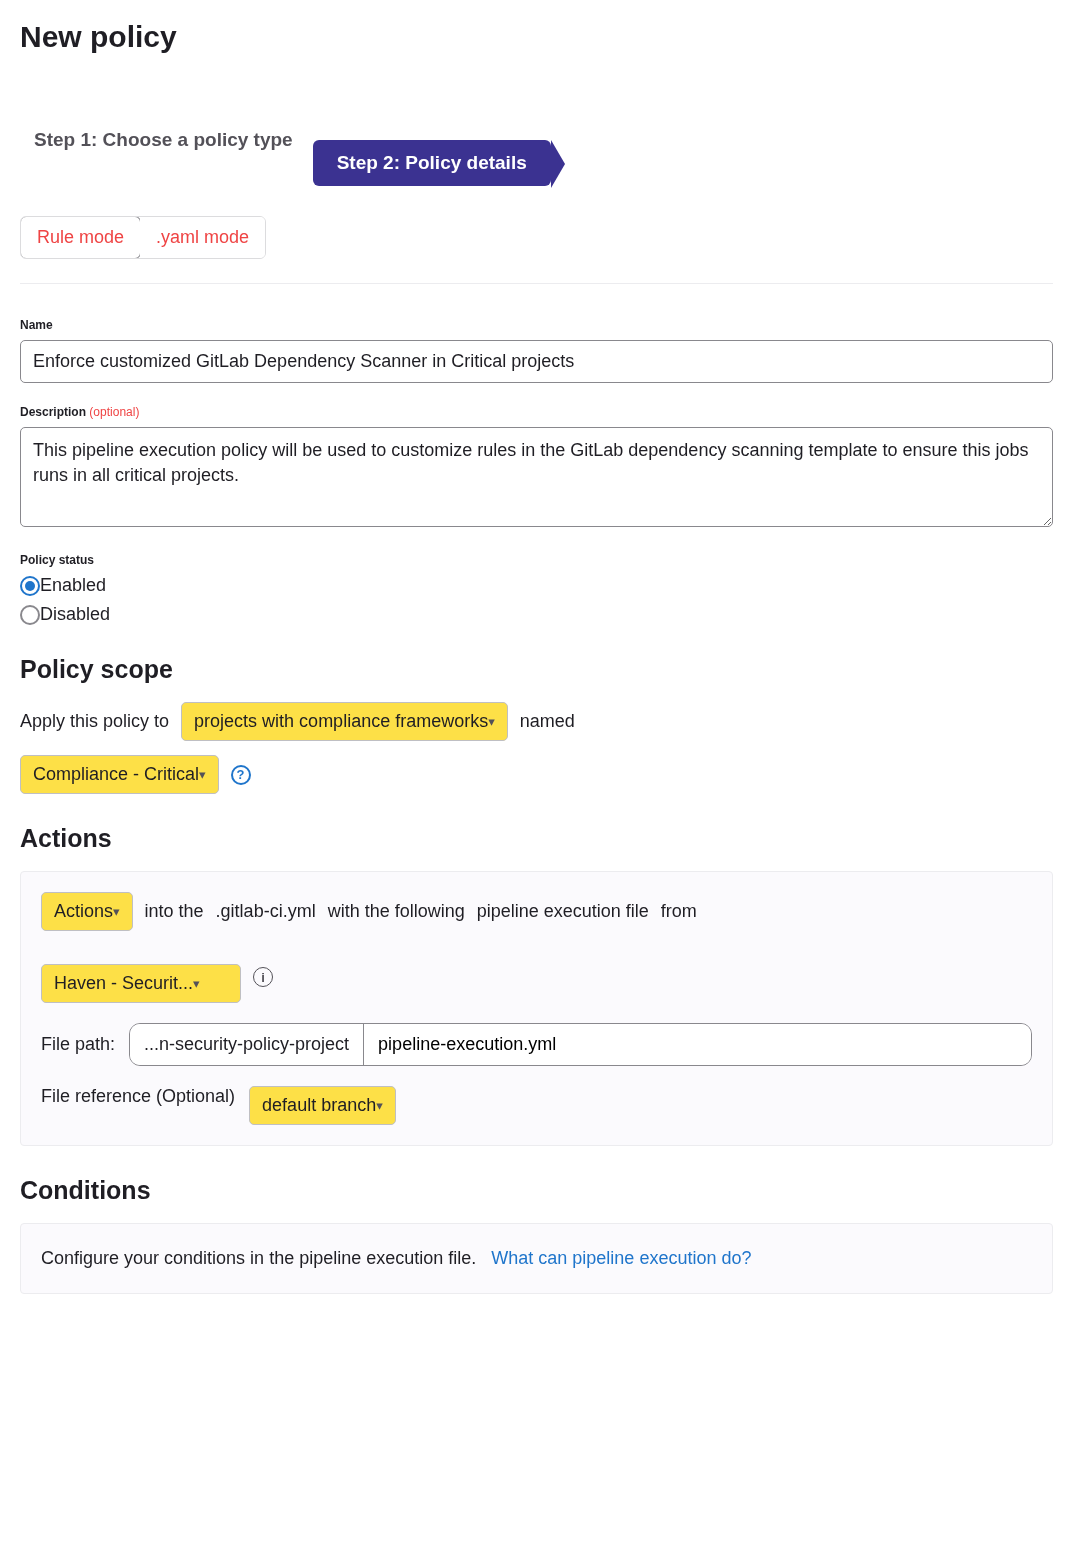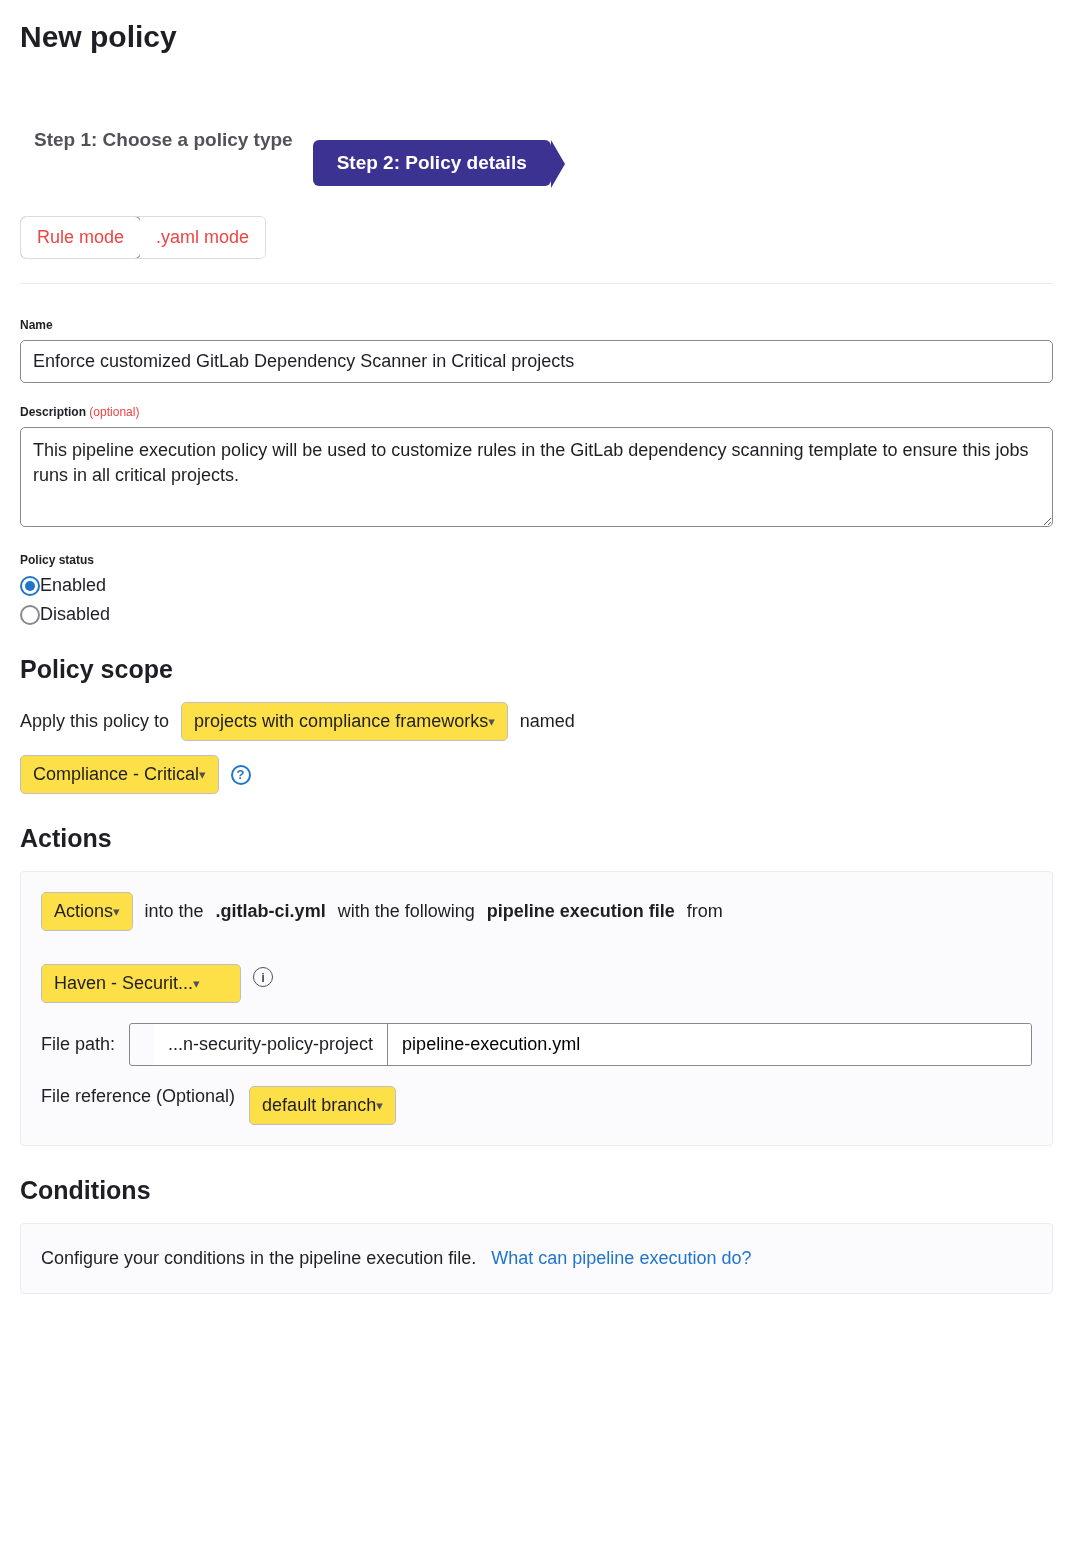--- a/index.html
+++ b/index.html
@@ -94,24 +94,24 @@
   }
 
   .panel {
     background:#fbfafd;
     border:1px solid #ececef;
     border-radius:4px;
     padding: 20px;
     margin-bottom: 24px;
   }
   .action-row { display:flex; flex-wrap:wrap; align-items:center; gap:12px; font-size:18px; margin-bottom:20px; }
-  .strong { font-weight:700;text-align:right; }
+  .strong { font-weight:400;text-align:right; }
 
   .filepath-row { display:flex; align-items:center; gap:14px; font-size:18px; margin-bottom:20px; }
-  .filepath-group { display:flex; border:1px solid #89888d; border-radius:3px; overflow:hidden; flex:1;padding-left:24px; }
+  .filepath-group { display:flex; border:1px solid #89888d; border-radius:11px; overflow:hidden; flex:1; }
   .filepath-prefix { padding:10px 14px; border-right:1px solid #89888d; background:#fff; color:#1f1e24; font-size:18px; }
   .filepath-input { border:none; padding:10px 14px; font-size:18px; flex:1; outline:none; }
 
   .ref-row { display:flex; align-items:flex-start; gap:14px; font-size:18px; }
 
   .cond-text { font-size:18px; line-height:1.6; }
   .link { color:#1f75cb; text-decoration:none; }
 </style>
 </head>
 <body>

